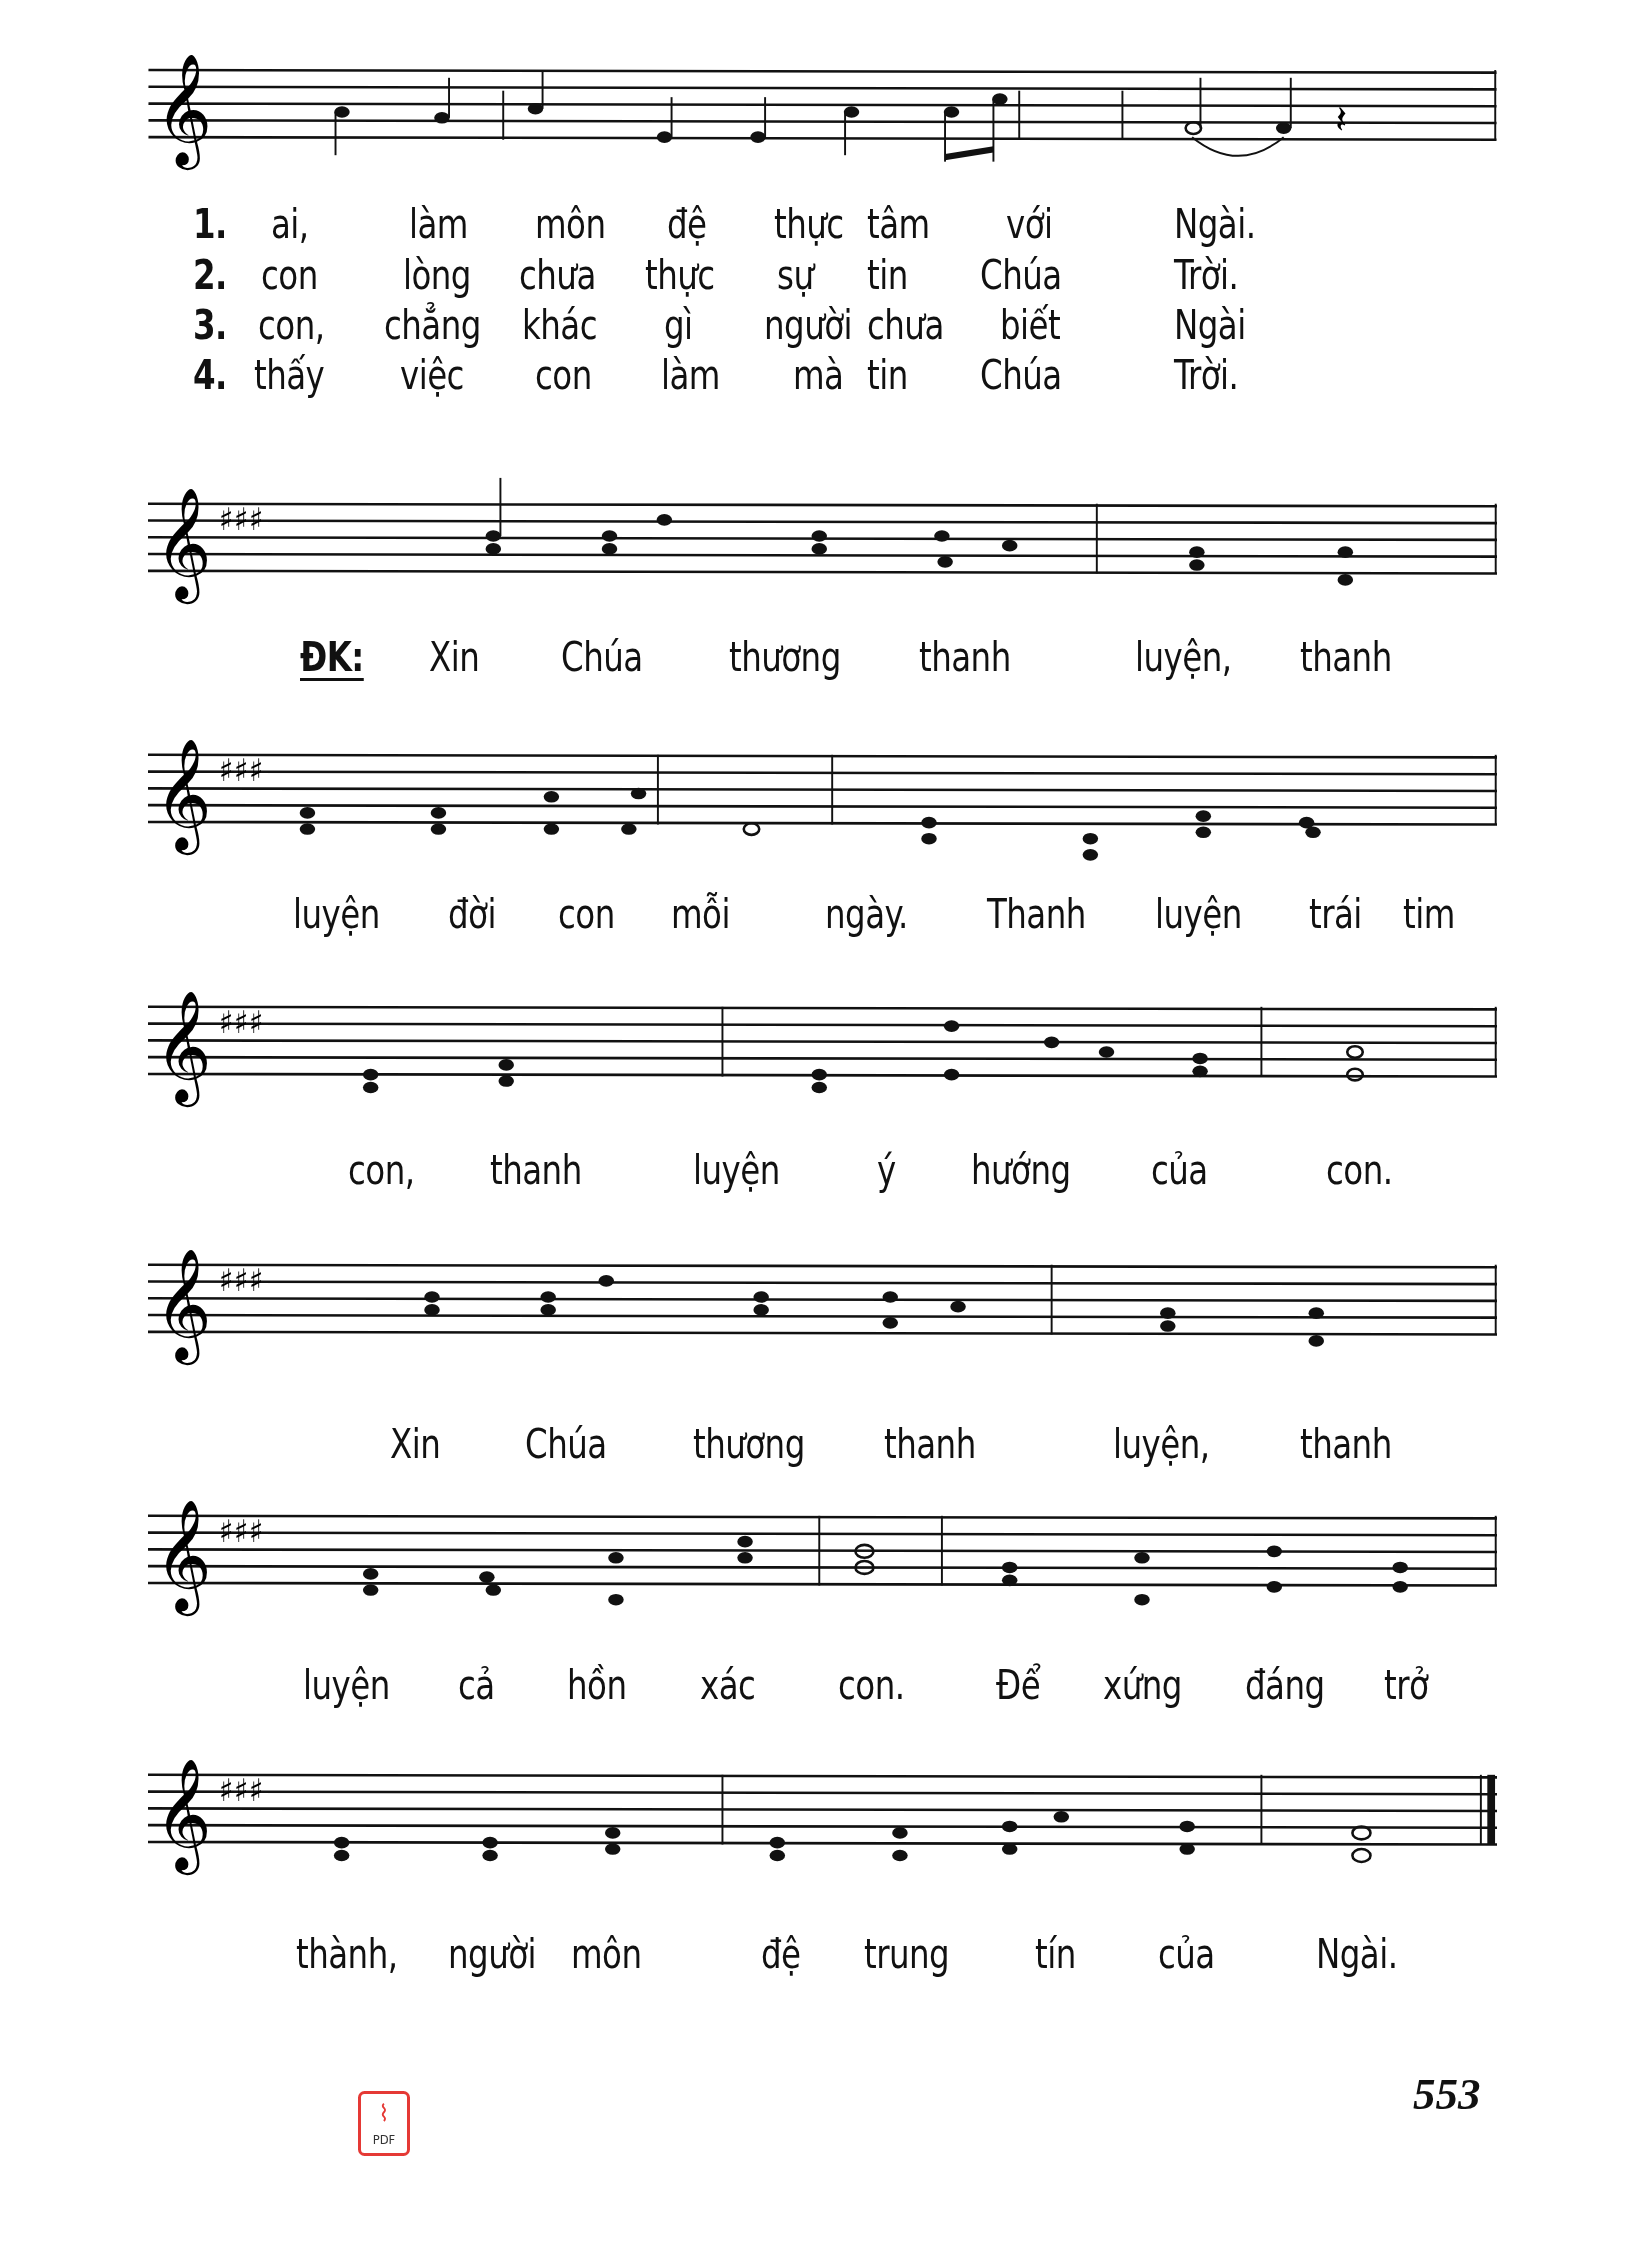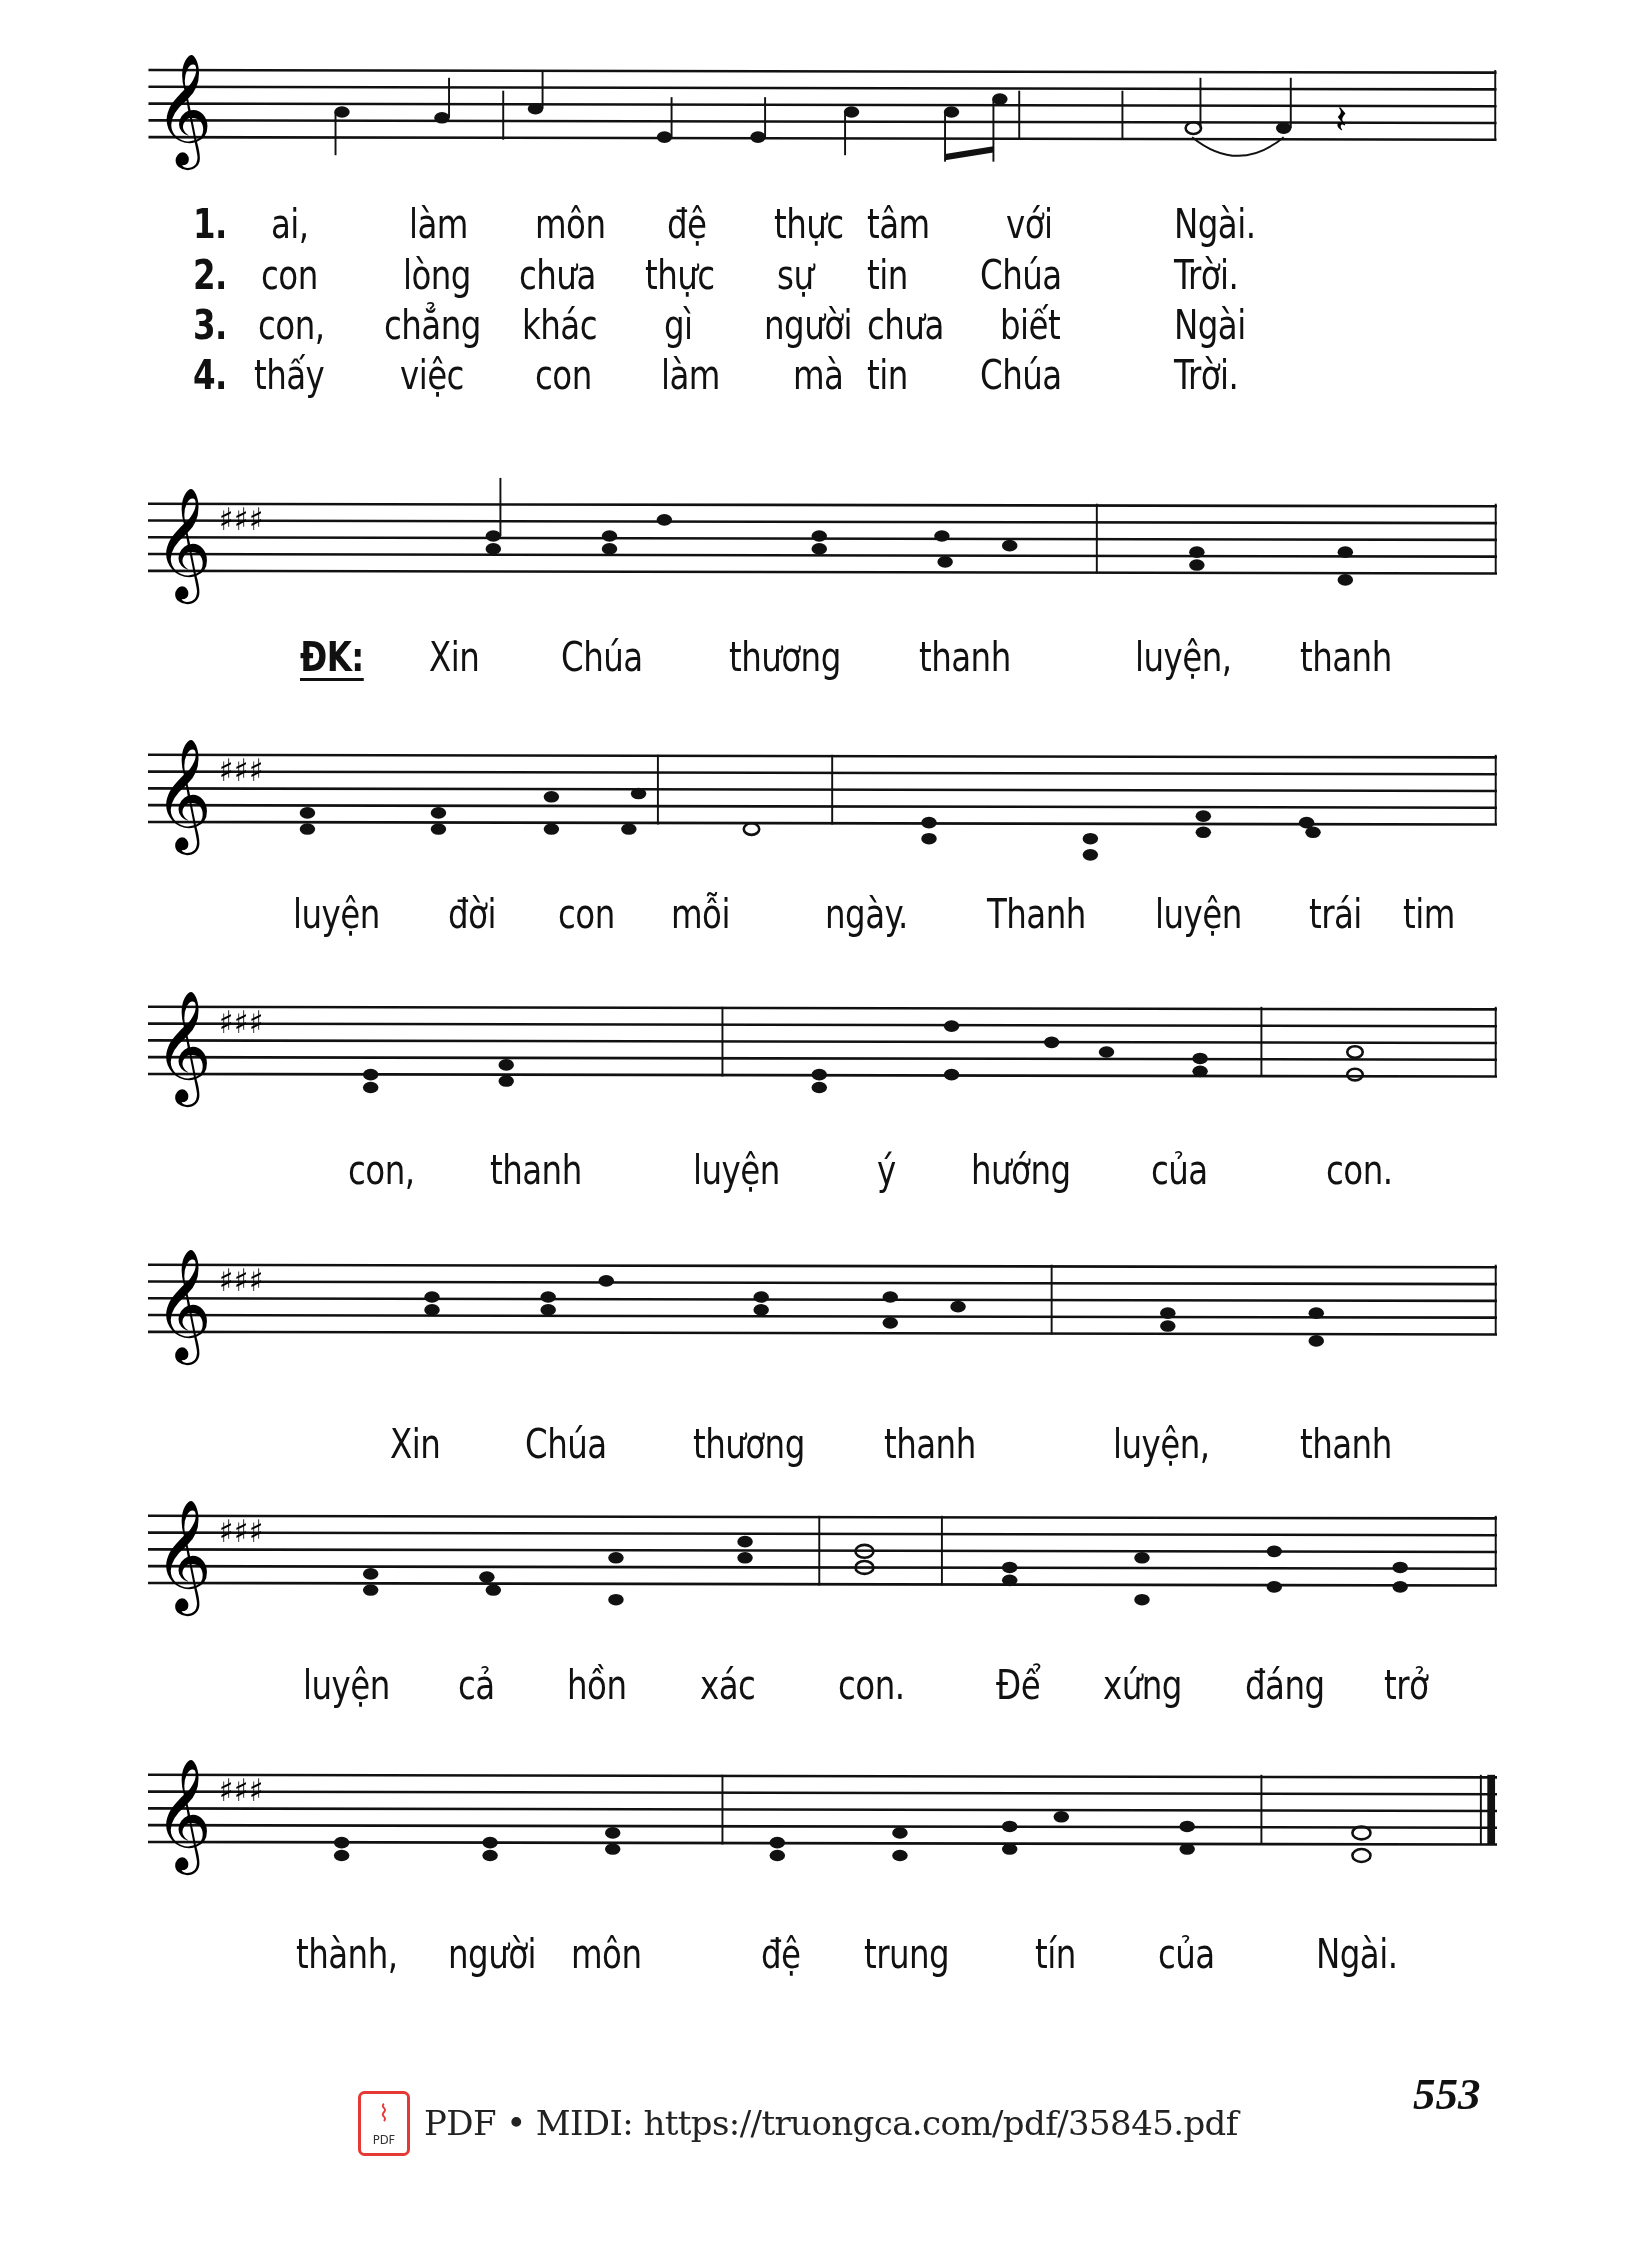--- a/index.html
+++ b/index.html
@@ -388,15 +388,14 @@
   </div>
 </div>
 
 <div class="page-num">553</div>
 
 <div class="footer">
   <div class="pdf-icon">
     <div class="sym">⌇</div>
     <div class="lbl">PDF</div>
   </div>
-  <span class="footer-text">PDF • MIDI: https://truongca.com/pdf/35845.pdf</span>
 </div>
 
 
 </body></html>

